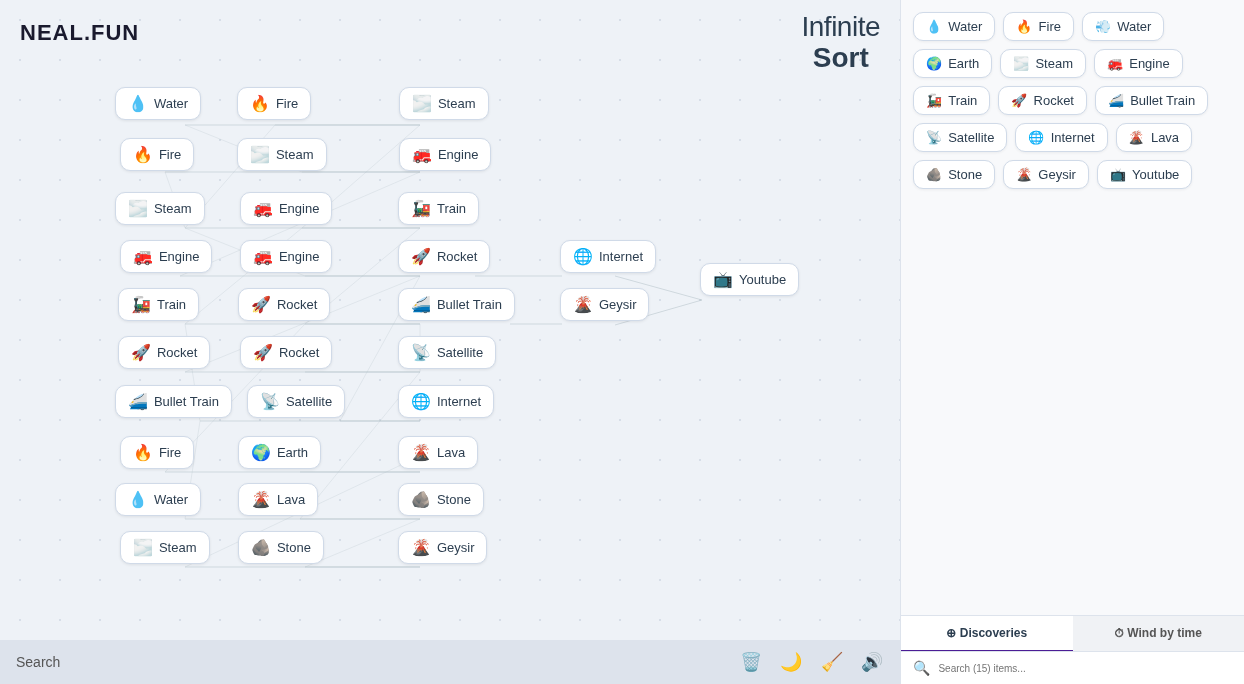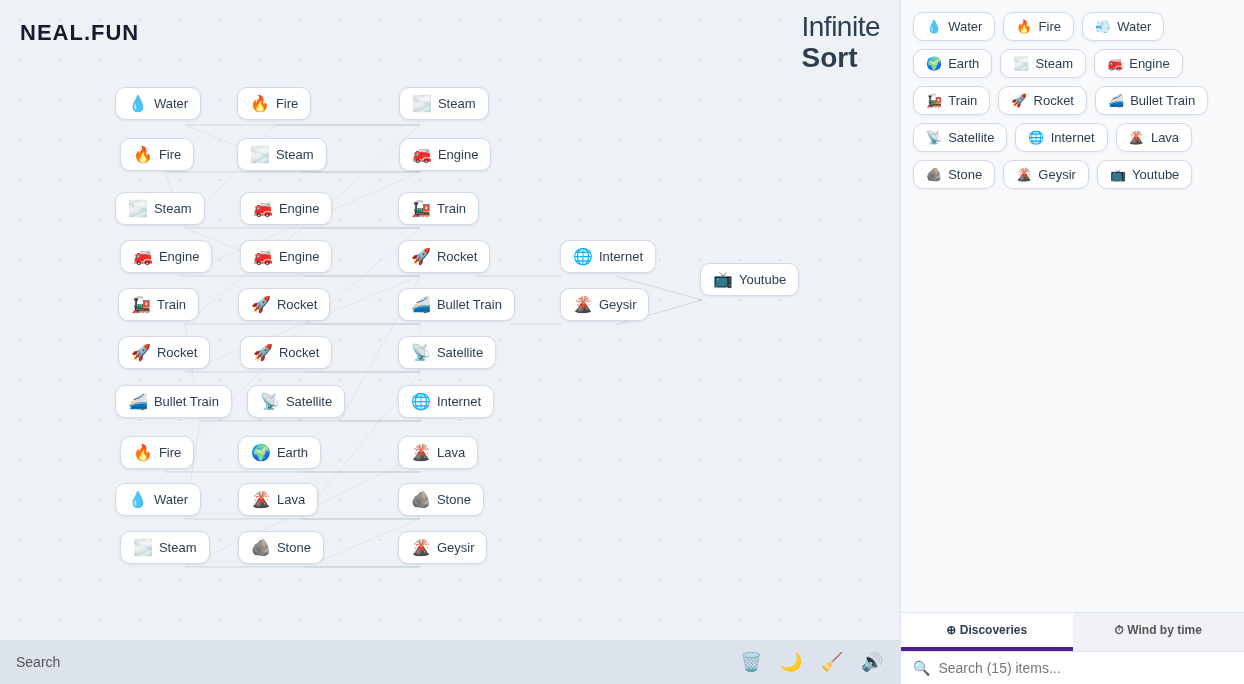--- a/index.html
+++ b/index.html
@@ -43,21 +43,21 @@
       letter-spacing: 1px;
       color: #1a1a2e;
       z-index: 10;
     }
 
     
     #title-block {
       position: absolute;
       top: 12px;
       right: 20px;
-      text-align: left;
+      text-align: center;
       z-index: 10;
       line-height: 1.1;
     }
     #title-block .title-text {
       font-size: 28px;
       font-weight: 300;
       color: #2c3e50;
       letter-spacing: -0.5px;
     }
     #title-block .title-craft {
@@ -187,34 +187,34 @@
       text-align: center;
       font-size: 12px;
       font-weight: 600;
       color: #555;
       cursor: pointer;
       background: #f0f2f5;
     }
     .sidebar-tab.active {
       background: white;
       color: #2c3e50;
-      border-bottom: 4px solid #4c1d95;
+      border-bottom: 1px solid #4c1d95;
     }
 
     #search-bar {
       display: flex;
       align-items: center;
       gap: 8px;
       padding: 8px 12px;
       background: white;
     }
     #search-bar input {
       border: none;
       outline: none;
-      font-size: 14px;
+      font-size: 10px;
       color: #555;
       width: 100%;
       background: transparent;
     }
     .search-icon-wrap {
       color: #aaa;
       font-size: 14px;
     }
   </style>
 </head>

